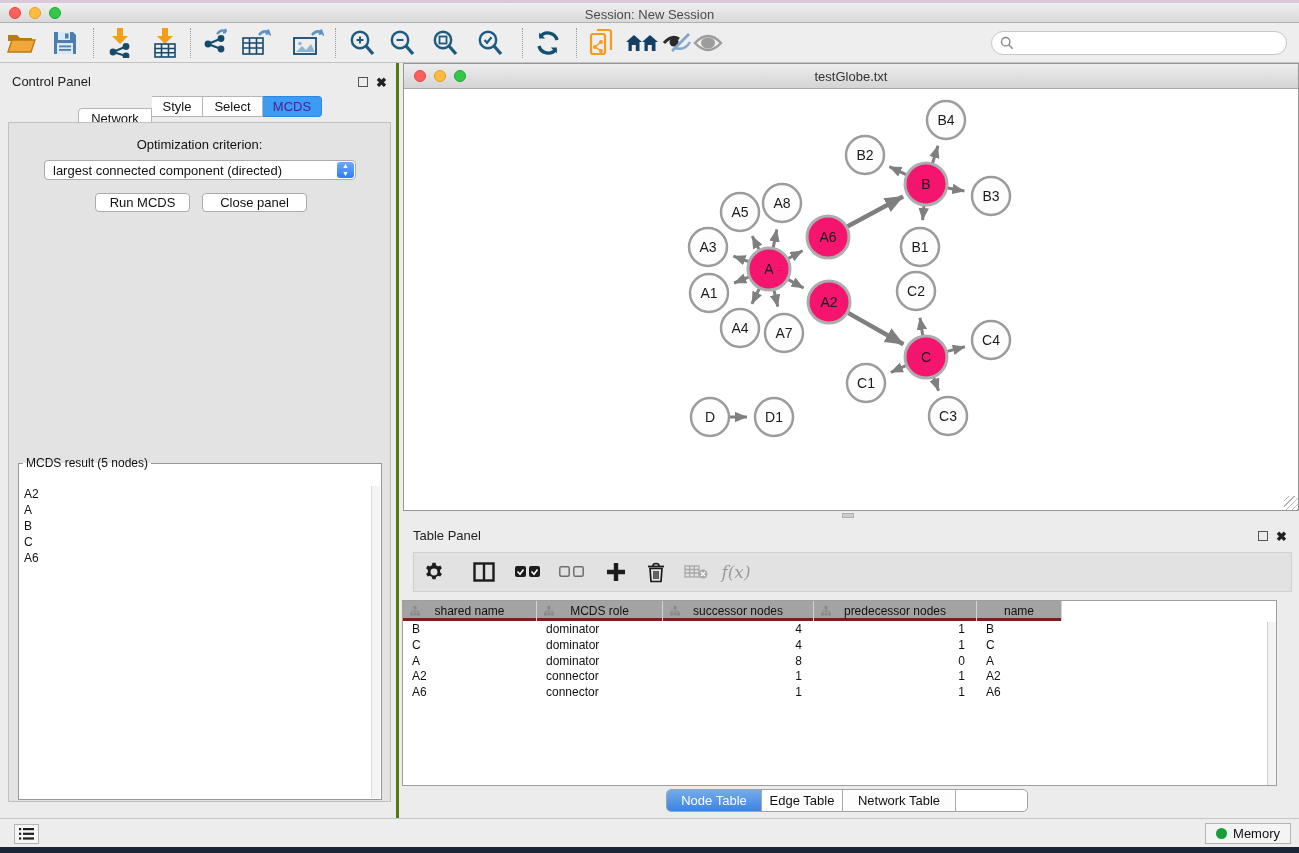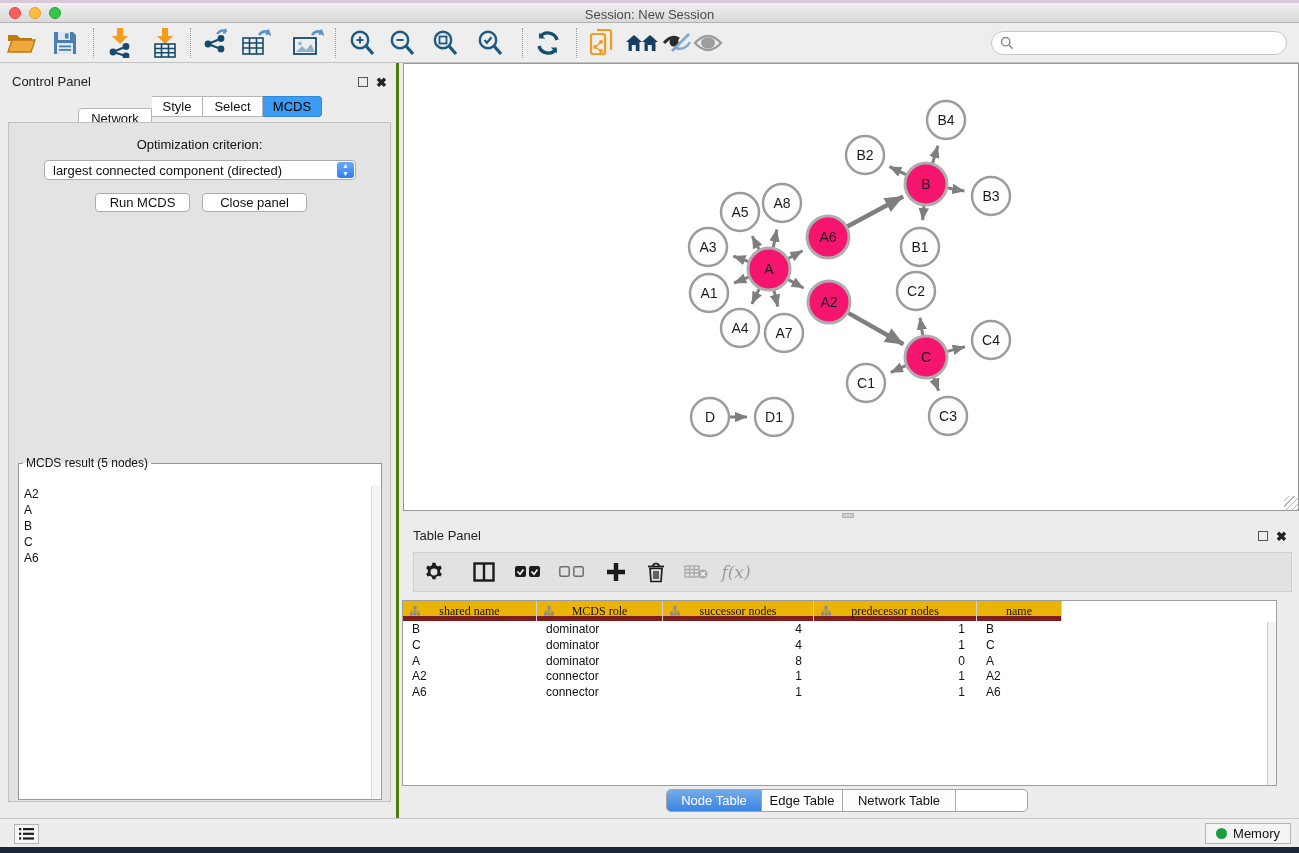--- a/index.html
+++ b/index.html
@@ -31,21 +31,21 @@
   
   .control-panel { left:0; top:63px; width:399px; height:755px; background:#ececec; border-right:3px solid #4d7c0f; }
   .panel-header-text { font-size:13px; color:#222; }
   .mini-float { width:10px; height:10px; border:1.5px solid #555; display:inline-block; }
   .mini-close { font-size:13px; color:#222; font-weight:bold; line-height:10px; }
   .ctab-row { top:33px; left:78px; height:21px; display:flex; }
   .ctab { height:21px; background:#fff; border:1px solid #b5b5b5; border-left:none; font-size:13px;
     display:flex; align-items:center; justify-content:center; color:#111; }
   .ctab:first-child { border-left:1px solid #b5b5b5; border-radius:4px 0 0 4px;margin-top:12px; }
   .ctab:last-child { border-radius:0 4px 4px 0; }
-  .ctab.active { background:#3e9bf4; border-color:#2f87e0; color:#000000; }
+  .ctab.active { background:#3e9bf4; border-color:#2f87e0; color:#4c1d95; }
   .cp-content { left:8px; top:59px; width:383px; height:680px; background:#e3e3e3; border:1px solid #c0c0c0; }
   .opt-label { width:100%; text-align:center; top:14px; font-size:13px; color:#111; }
   .select { left:35px; top:37px; width:312px; height:20px; background:#fff; border:1px solid #ababab;
     border-radius:4px; font-size:13px; color:#111; display:flex; align-items:center; padding-left:8px; }
   .select-stepper { position:absolute; right:1px; top:1px; width:17px; height:16px; border-radius:3px;
     background:linear-gradient(#6eaaf8,#2f7cf6); color:#fff; font-size:7px; line-height:8px; text-align:center; }
   .btn { height:19px; background:#fff; border:1px solid #ababab; border-radius:4px; font-size:13px; color:#111;
     display:flex; align-items:center; justify-content:center; }
   .result-box { left:9px; top:333px; width:364px; height:344px; border:1px solid #979797; background:#fff; }
   .result-box legend { font-size:12px; color:#111; margin-left:4px; padding:0 3px; background:transparent; }
@@ -66,21 +66,21 @@
     background:repeating-linear-gradient(135deg, transparent 0 3px, #b5b5b5 3px 4px); }
   .divider-handle-h { left:443px; top:450px; width:12px; height:5px; background:#cfcfcf; border:1px solid #b0b0b0; }
 
   
   .table-panel { left:0; top:455px; width:900px; height:300px; }
   .tp-toolbar { left:14px; top:34px; width:879px; height:40px; background:#e2e2e2; border:1px solid #d0d0d0;
     display:flex; align-items:center; }
   .tpi { width:40px; height:36px; display:flex; align-items:center; justify-content:center; }
   .fx-label { font-family:"DejaVu Serif", serif; font-style:italic; font-size:17px; color:#9a9a9a; }
   .tbl { left:3px; top:82px; width:1288px; max-width:888px; height:186px; background:#fff; border:1px solid #9e9e9e; overflow:hidden; }
-  .tbl-header { display:flex; height:20px; border-bottom:5px solid #7f1d1d; background:#eab308;font-family:Liberation Serif, serif; }
+  .tbl-header { display:flex; height:20px; border-bottom:3px solid #7f1d1d; background:#a3a3a3; }
   .th { height:20px; border-right:1px solid #d2d2d2; display:flex; align-items:center; justify-content:center;
     font-size:12px; color:#111; gap:5px; position:relative; }
   .th .sort-ico { position:absolute; left:7px; top:5px; }
   .tr { display:flex; height:15.8px; font-size:12px; color:#111; }
   .td { padding:1px 12px 0 9px; overflow:hidden; white-space:nowrap; }
   .tbl-scroll { position:absolute; top:21px; right:0; width:9px; bottom:0; background:#f3f3f3; border-left:1px solid #cccccc; }
   .btab-row { left:267px; top:271px; height:23px; display:flex; border:1px solid #a3a3a3; border-radius:5px; overflow:hidden; background:#fff; }
   .btab { height:100%; font-size:13px; color:#111; display:flex; align-items:center; justify-content:center;
     border-right:1px solid #a9a9a9; background:#fdfdfd; }
   .btab:last-child { border-right:none; }
@@ -280,20 +280,26 @@
           <div class="result-item">A6</div>
         </div>
       <div class="result-scroll"></div>
     </fieldset>
   </div>
 </div>
 
 <div class="ab right-col">
 
   <div class="ab net-window">
+    <div class="ab net-titlebar">
+      <div class="ab tl red" style="left:10px; top:6px"></div>
+      <div class="ab tl yellow" style="left:30px; top:6px"></div>
+      <div class="ab tl green" style="left:50px; top:6px"></div>
+      <div class="ab net-title">testGlobe.txt</div>
+    </div>
     <div class="ab net-canvas">
       <svg width="894" height="421">
           <defs>
             <marker id="arr" viewBox="0 0 6 5" refX="5.8" refY="2.5" markerWidth="4.2" markerHeight="3.5" orient="auto" markerUnits="strokeWidth">
               <path d="M0,0 L6,2.5 L0,5 z" fill="#7f7f7f"></path>
             </marker>
           </defs>
           <line x1="355.0" y1="160.4" x2="348.2" y2="147.1" stroke="#7f7f7f" stroke-width="3" marker-end="url(#arr)"></line>
           <line x1="369.3" y1="158.4" x2="372.8" y2="140.5" stroke="#7f7f7f" stroke-width="3" marker-end="url(#arr)"></line>
           <line x1="344.3" y1="172.5" x2="329.4" y2="167.2" stroke="#7f7f7f" stroke-width="3" marker-end="url(#arr)"></line>

